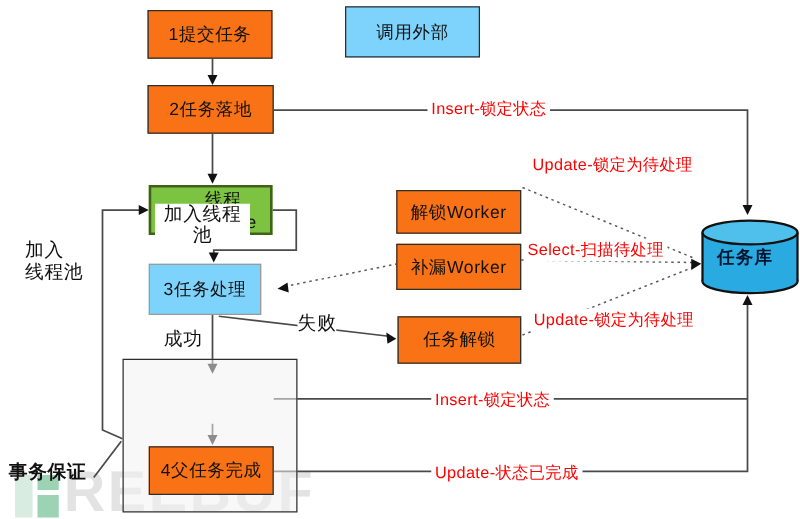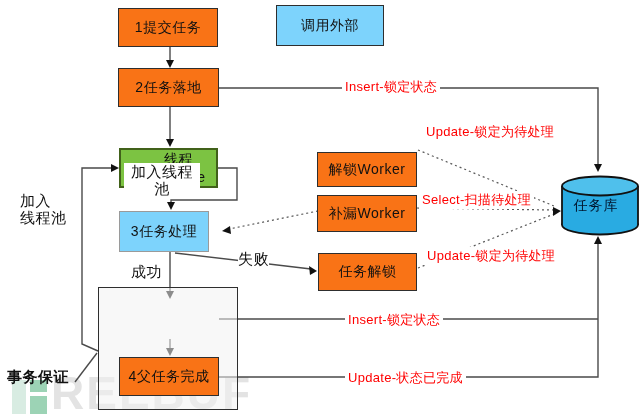--- a/index.html
+++ b/index.html
@@ -23,21 +23,21 @@
   }
   .lbl.nobg { background:transparent; }
   .lbl.bold { font-weight:bold; }
   .sql {
     position:absolute; color:#FF0000; font-size:13px; font-weight:400; z-index:5;
     background:#ffffff; padding:0 3px; white-space:nowrap; letter-spacing:0.3px;
   }
   #connectors { position:absolute; left:0; top:0; z-index:2; pointer-events:none; }
   #db-label {
     position:absolute; left:562px; top:197px; width:68px; text-align:center;
-    font-size:14px; font-weight:normal; color:#00152e; z-index:4; letter-spacing:1px;
+    font-size:14px; font-weight:bold; color:#00152e; z-index:4; letter-spacing:1px;
   }
   #watermark {
     position:absolute; left:12px; top:372px; display:flex; align-items:flex-start;
     z-index:1;
   }
   #wm-icon { display:flex; margin-top:8px; }
   #wm-bar-1 { width:14px; height:34px; background:#d8ece2; margin-right:4px; }
   #wm-bar-2 { width:17px; height:34px;
     background:linear-gradient(#9cd3b5 0 12px, #ffffff 12px 16px, #9cd3b5 16px 100%); }
   #wm-text {

